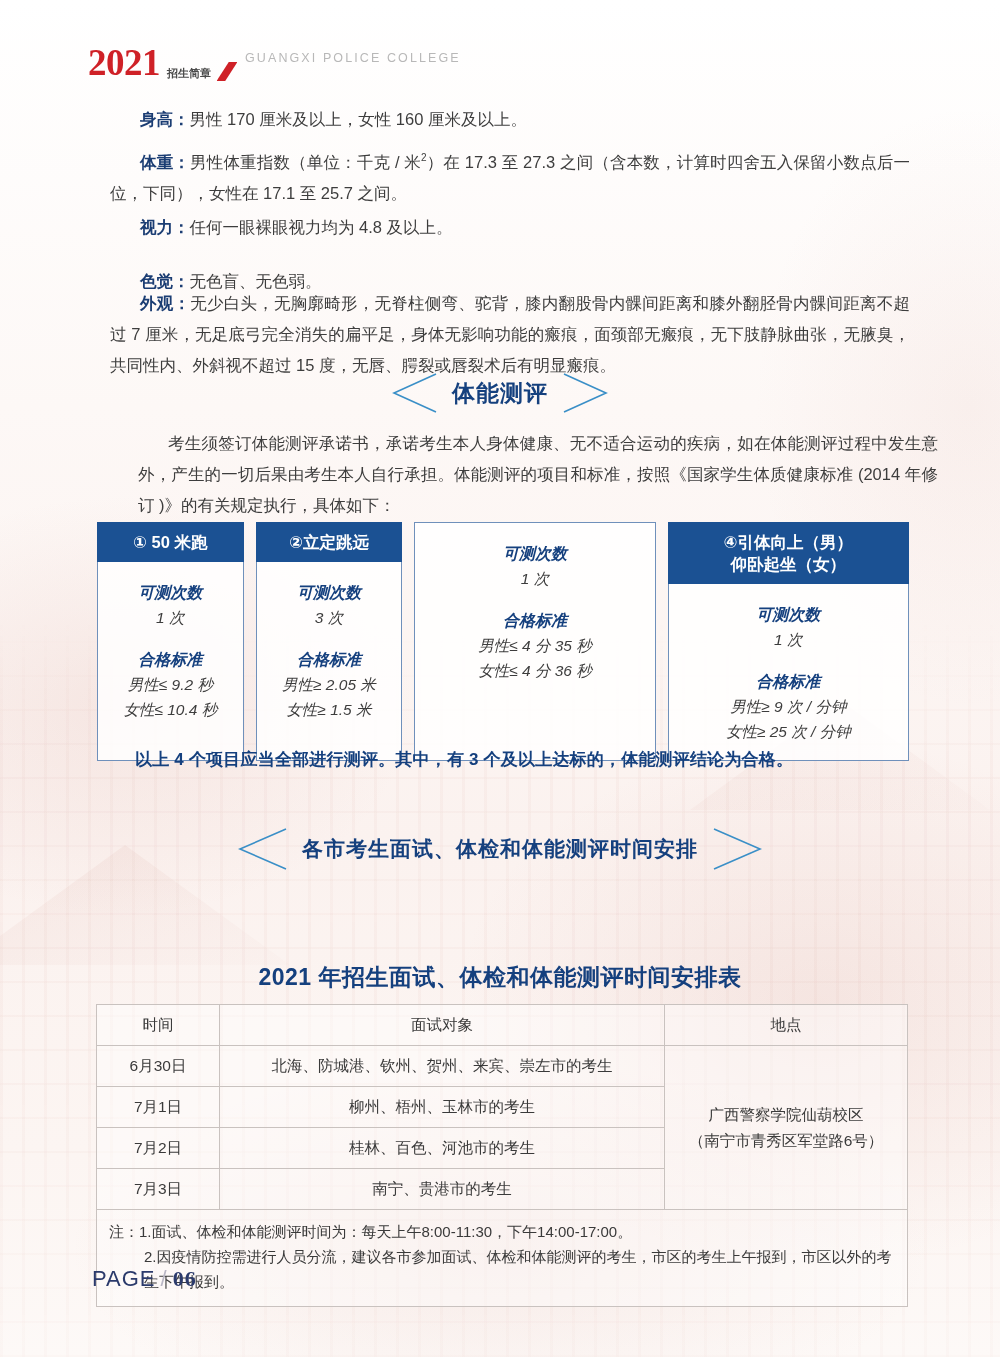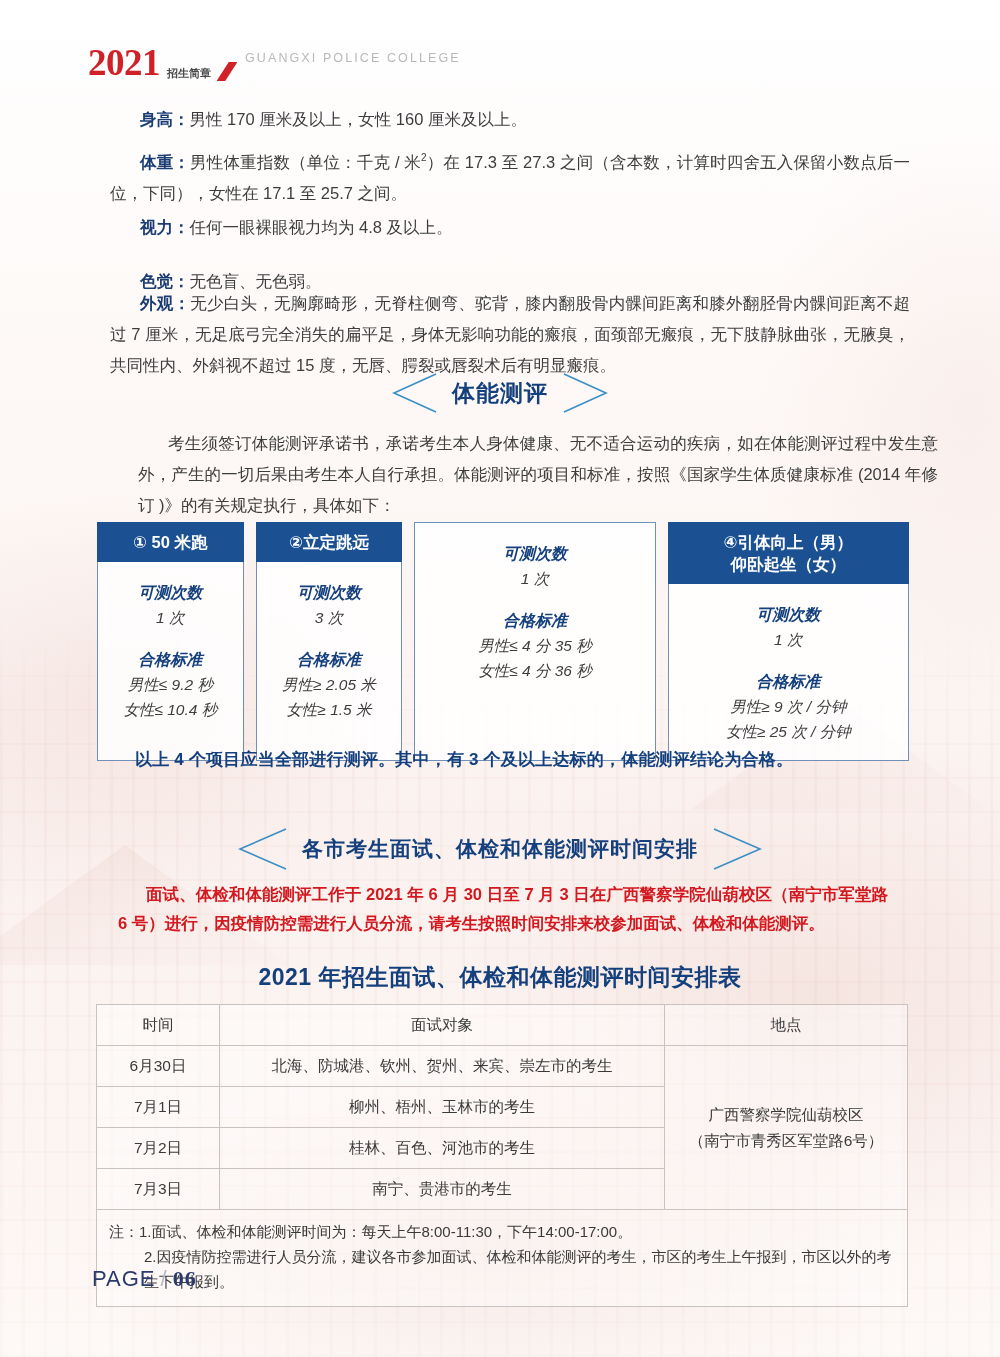--- a/index.html
+++ b/index.html
@@ -419,21 +419,20 @@
       </svg>
     </span>
     <span class="title">各市考生面试、体检和体能测评时间安排</span>
     <span class="bracket">
       <svg width="52" height="46" viewBox="0 0 52 46" fill="none">
         <path d="M2 3 L48 23 L2 43" stroke="#3a8fc7" stroke-width="1.6" fill="none"></path>
       </svg>
     </span>
   </div>
 
-  <div class="red-notice">面试、体检和体能测评工作于 2021 年 6 月 30 日至 7 月 3 日在广西警察学院仙葫校区（南宁市军堂路 6 号）进行，因疫情防控需进行人员分流，请考生按照时间安排来校参加面试、体检和体能测评。</div>
 
   <div class="table-title">2021 年招生面试、体检和体能测评时间安排表</div>
 
   <div class="sched-wrap">
     <table class="sched">
       <thead>
         <tr>
           <th class="col-time">时间</th>
           <th>面试对象</th>
           <th class="col-venue">地点</th>

